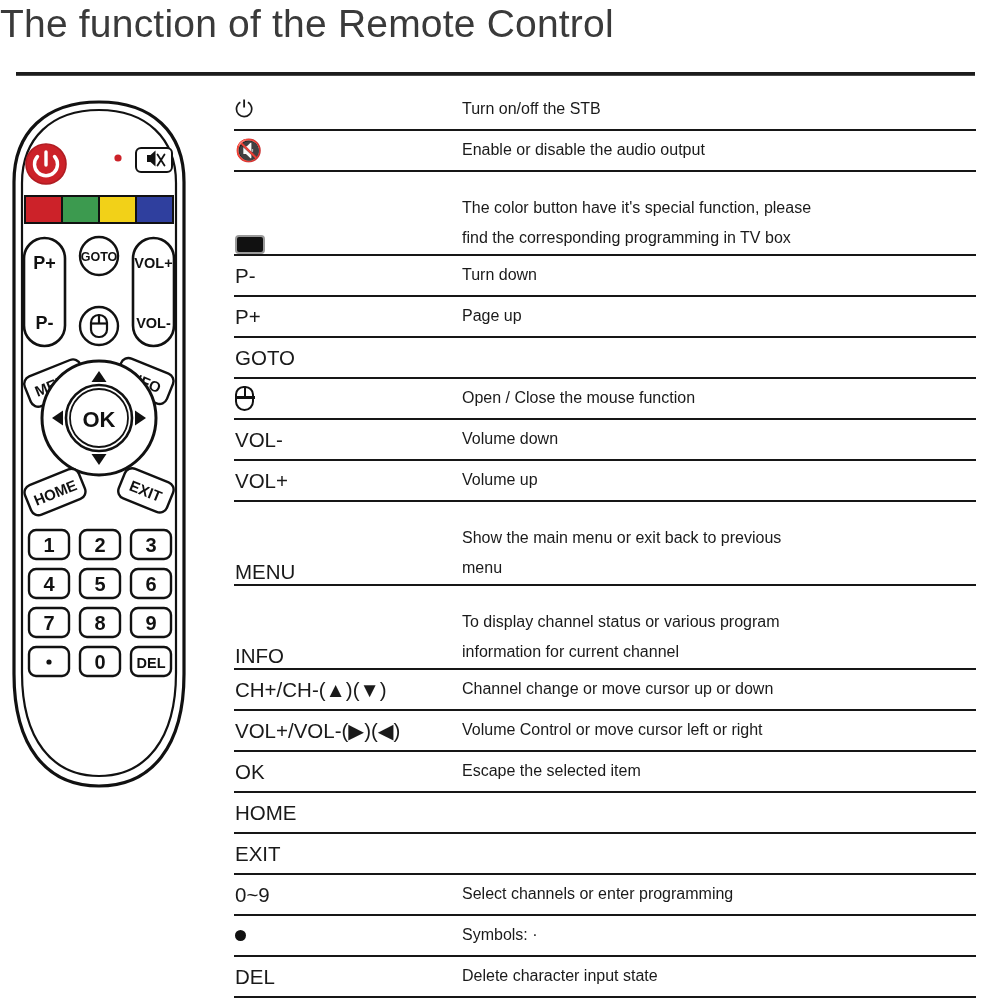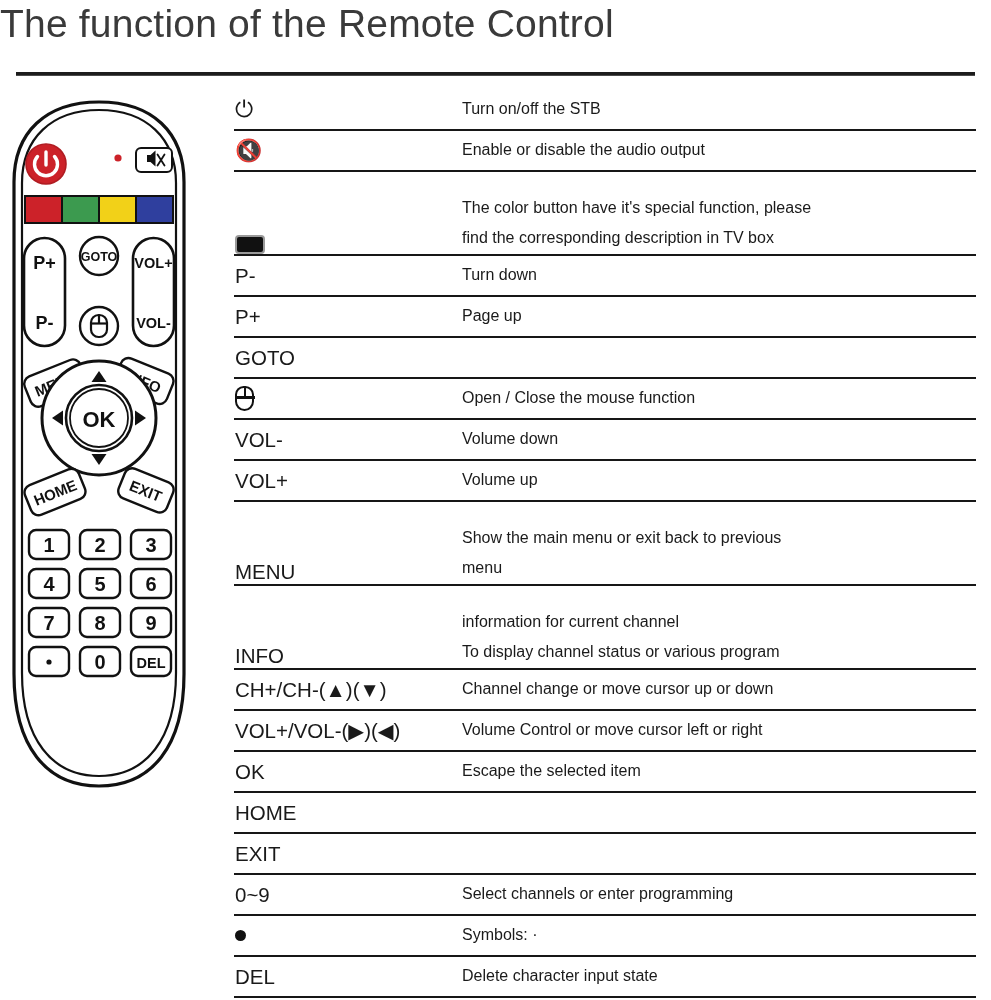--- a/index.html
+++ b/index.html
@@ -231,21 +231,21 @@
       </div>
       <div class="cell-desc">Enable or disable the audio output</div>
     </div>
 
     <div class="row tall">
       <div class="cell-key">
         <span class="icon-colorbtn"></span>
       </div>
       <div class="cell-desc">
         <span class="l2">The color button have it's special function, please</span>
-        <span class="l2">find the corresponding description in TV box</span>
+        <span class="l2">find the corresponding programming in TV box</span>
       </div>
     </div>
 
     <div class="row short">
       <div class="cell-key">P-</div>
       <div class="cell-desc">Turn down</div>
     </div>
 
     <div class="row short">
       <div class="cell-key">P+</div>
@@ -277,22 +277,22 @@
       <div class="cell-key">MENU</div>
       <div class="cell-desc">
         <span class="l2">Show the main menu or exit back to previous</span>
         <span class="l2">menu</span>
       </div>
     </div>
 
     <div class="row tall">
       <div class="cell-key">INFO</div>
       <div class="cell-desc">
+        <span class="l2">To display channel status or various program</span>
         <span class="l2">information for current channel</span>
-        <span class="l2">To display channel status or various program</span>
       </div>
     </div>
 
     <div class="row short">
       <div class="cell-key">CH+/CH-(▲)(▼)</div>
       <div class="cell-desc">Channel change or move cursor up or down</div>
     </div>
 
     <div class="row short">
       <div class="cell-key">VOL+/VOL-(▶)(◀)</div>

